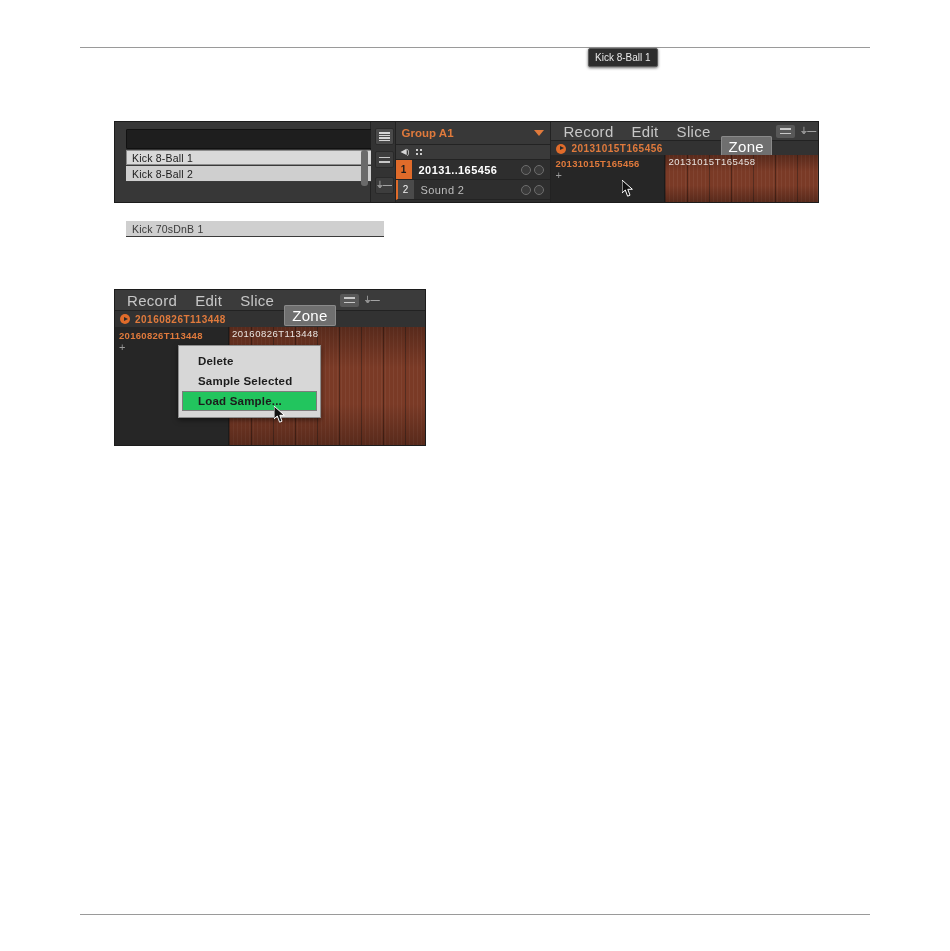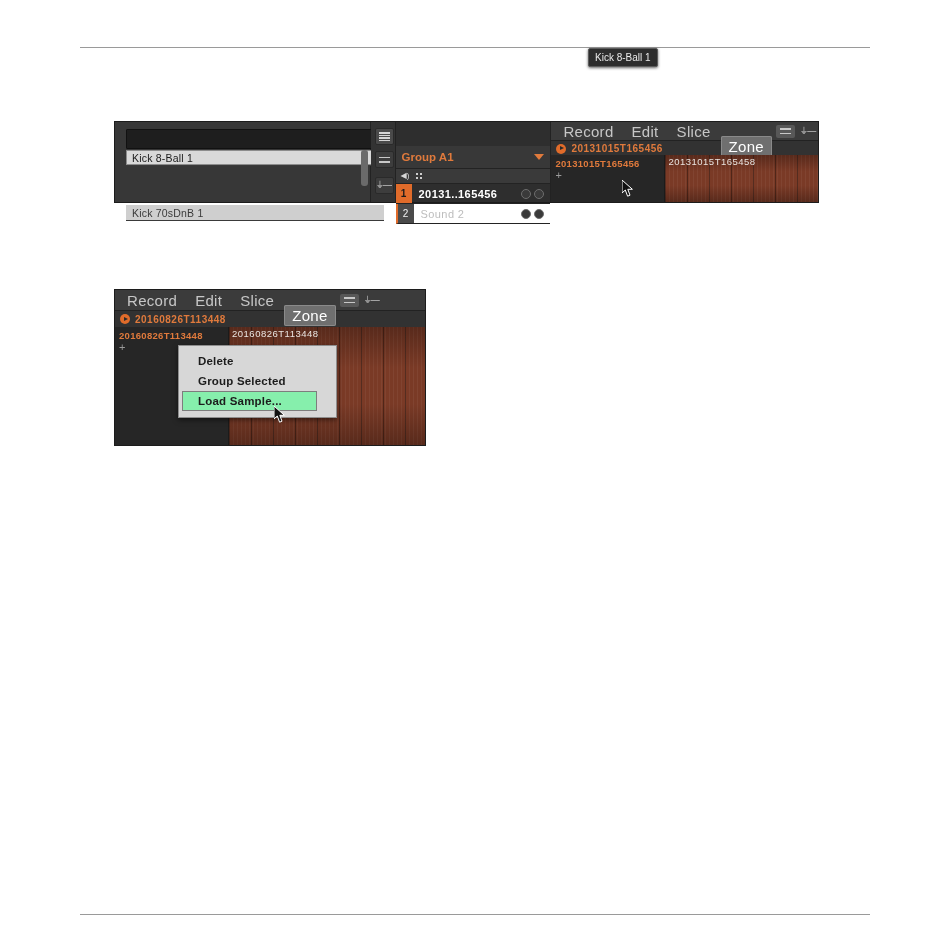--- a/index.html
+++ b/index.html
@@ -148,21 +148,20 @@
     border-right: 1px solid #222;
   }
   .group-header {
     height: 22px;
     background: #383838;
     border-bottom: 1px solid #232323;
     display: flex;
     align-items: center;
     padding: 0 6px;
     justify-content: space-between;
-    margin-top: 24px;
   }
   .group-name {
     color: #e07a3c;
     font-size: 11.5px;
     font-weight: bold;
   }
   .group-caret {
     width: 0; height: 0;
     border-left: 5px solid transparent;
     border-right: 5px solid transparent;
@@ -374,51 +373,52 @@
 
   
   .ctxmenu {
     position: absolute;
     left: 178px;
     top: 345px;
     width: 141px;
     background: #d7d7d7;
     border: 1px solid #8e8e8e;
     box-shadow: 0 2px 5px rgba(0,0,0,0.5);
-    padding: 5px 16px 6px 0;
+    padding: 5px 0 6px 0;
   }
   .ctxitem {
     font-size: 11.5px;
     color: #1c1c1c;
     padding: 4px 10px 4px 19px;
     font-weight: bold;
     letter-spacing: 0.2px;
   }
   .ctxitem.hl {
-    background: #86efac;
+    background: #22c55e;
     box-shadow: inset 0 0 0 1px #7d7d7d;
     margin: 0 3px;
     padding-left: 16px;
   }
 </style>
 </head>
 <body>
 
 <div class="page-rule top"></div>
 <div class="page-rule bottom"></div>
 
 <div class="fig1">
 
   <div class="browser">
     <div class="search-row">
       <input class="search-input" value="" placeholder="" style="">
       <span class="search-clear">✕</span>
     </div>
     <div class="result-list">
       <div class="result-item sel">Kick 8-Ball 1</div>
+      <div class="result-item">Kick 8-Ball 2</div>
       <div class="result-item dim">Kick 70sDnB 1</div>
     </div>
     <div class="browser-scroll"></div>
   </div>
 
   <div class="iconstrip">
     <div class="istrip-btn b1">
       <span class="hamburger">
           <i></i>
           <i></i>
@@ -535,20 +535,20 @@
         <div class="wavebody"></div>
         <div class="slicelines"></div>
         <div class="wave-label">20160826T113448</div>
       </div>
     </div>
   </div>
 </div>
 
 <div class="ctxmenu">
   <div class="ctxitem">Delete</div>
-  <div class="ctxitem">Group Selected</div>
+  <div class="ctxitem">Sample Selected</div>
   <div class="ctxitem hl">Load Sample...</div>
 </div>
 <div class="cursor" style="left:274px; top:406px;">
   <svg width="12" height="18" viewBox="0 0 12 18">
     <path d="M0 0 L0 13 L3.3 10 L5.6 16.2 L8 15.2 L5.8 9.3 L10.4 9.3 Z" fill="#111" stroke="#fff" stroke-width="1"></path>
   </svg>
 </div>
 
 </body></html>

